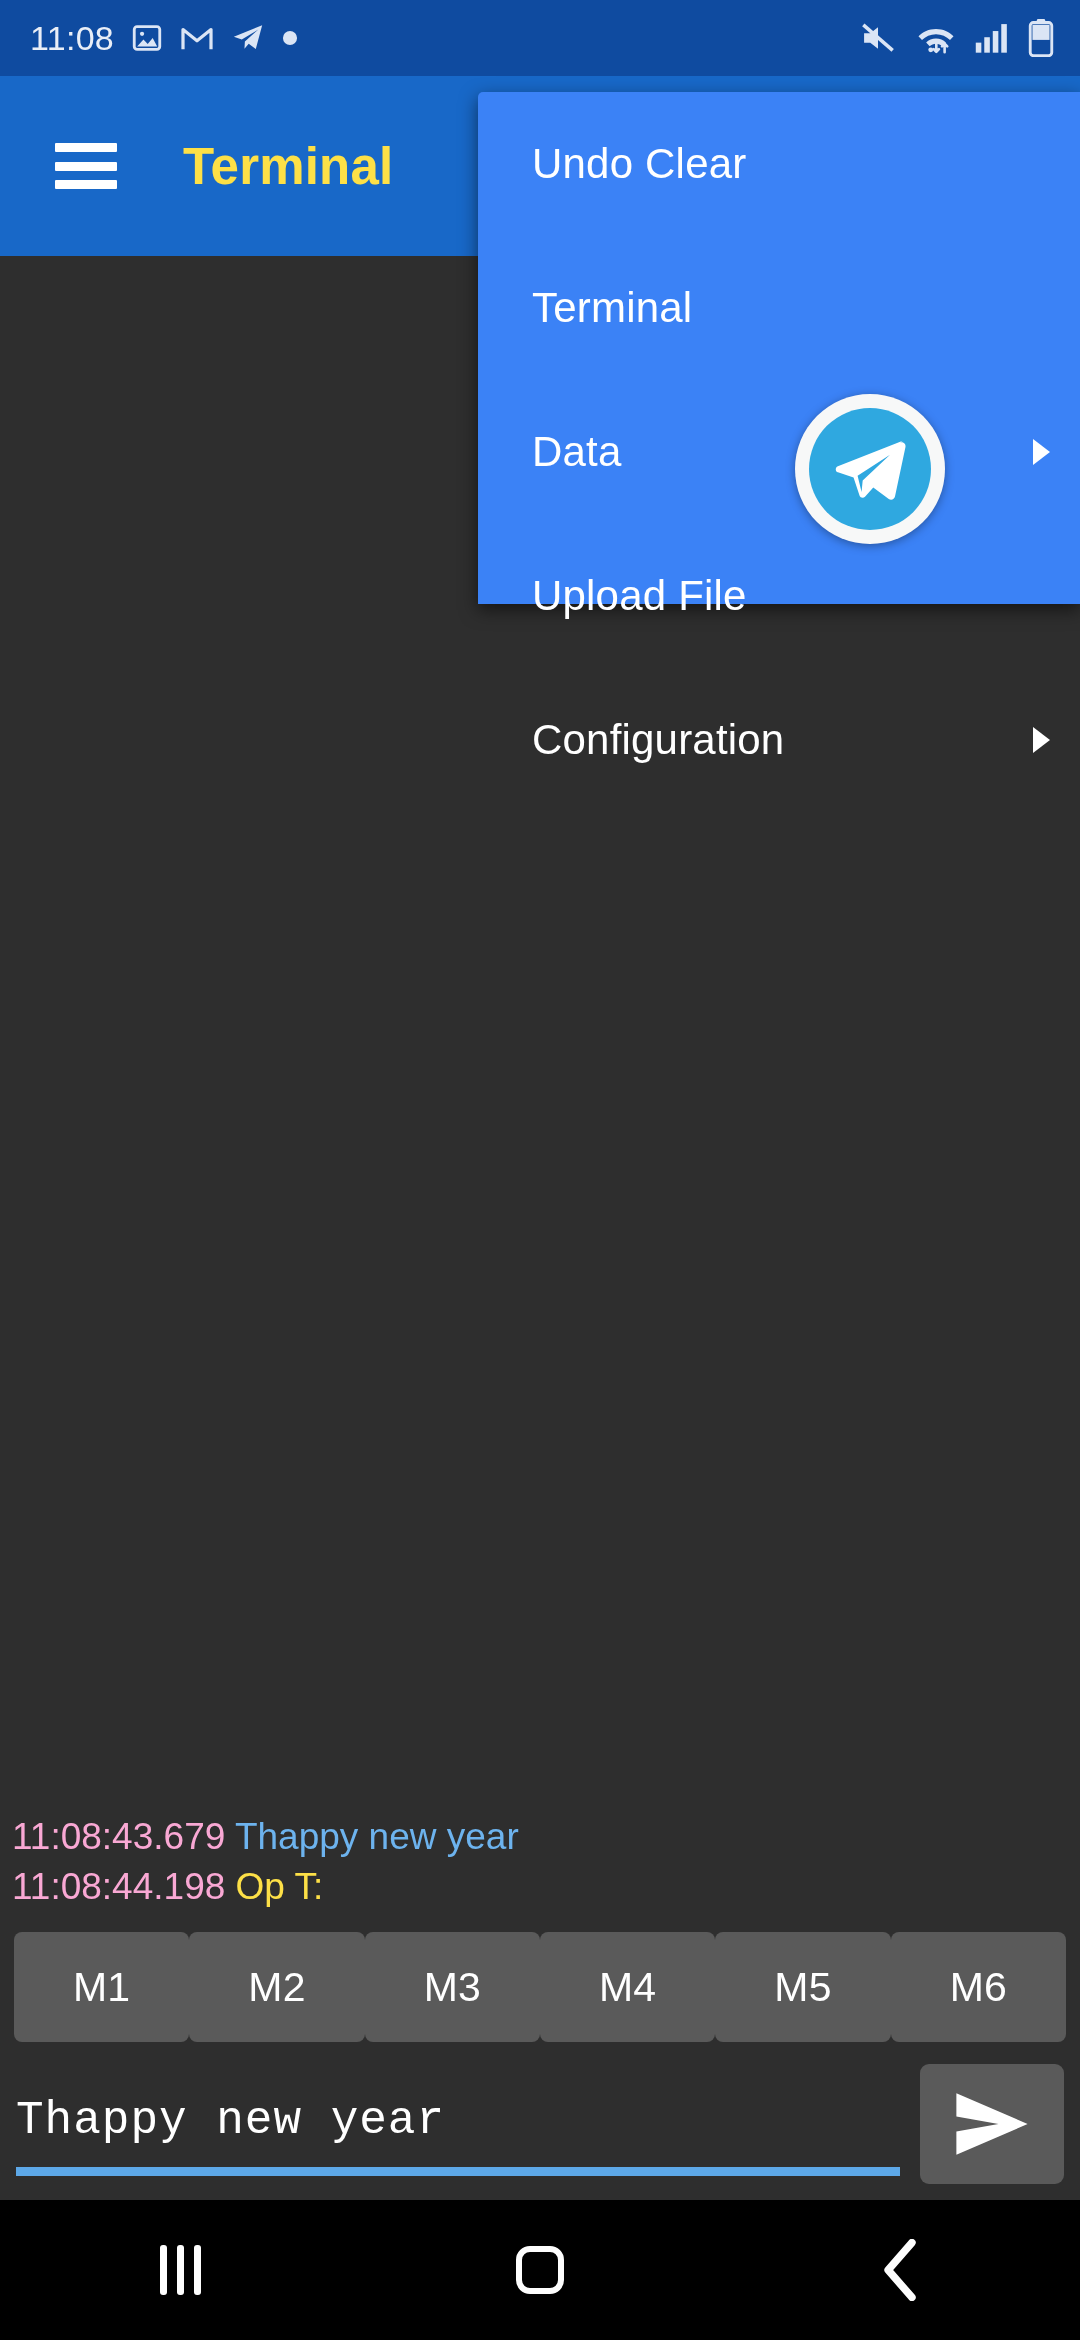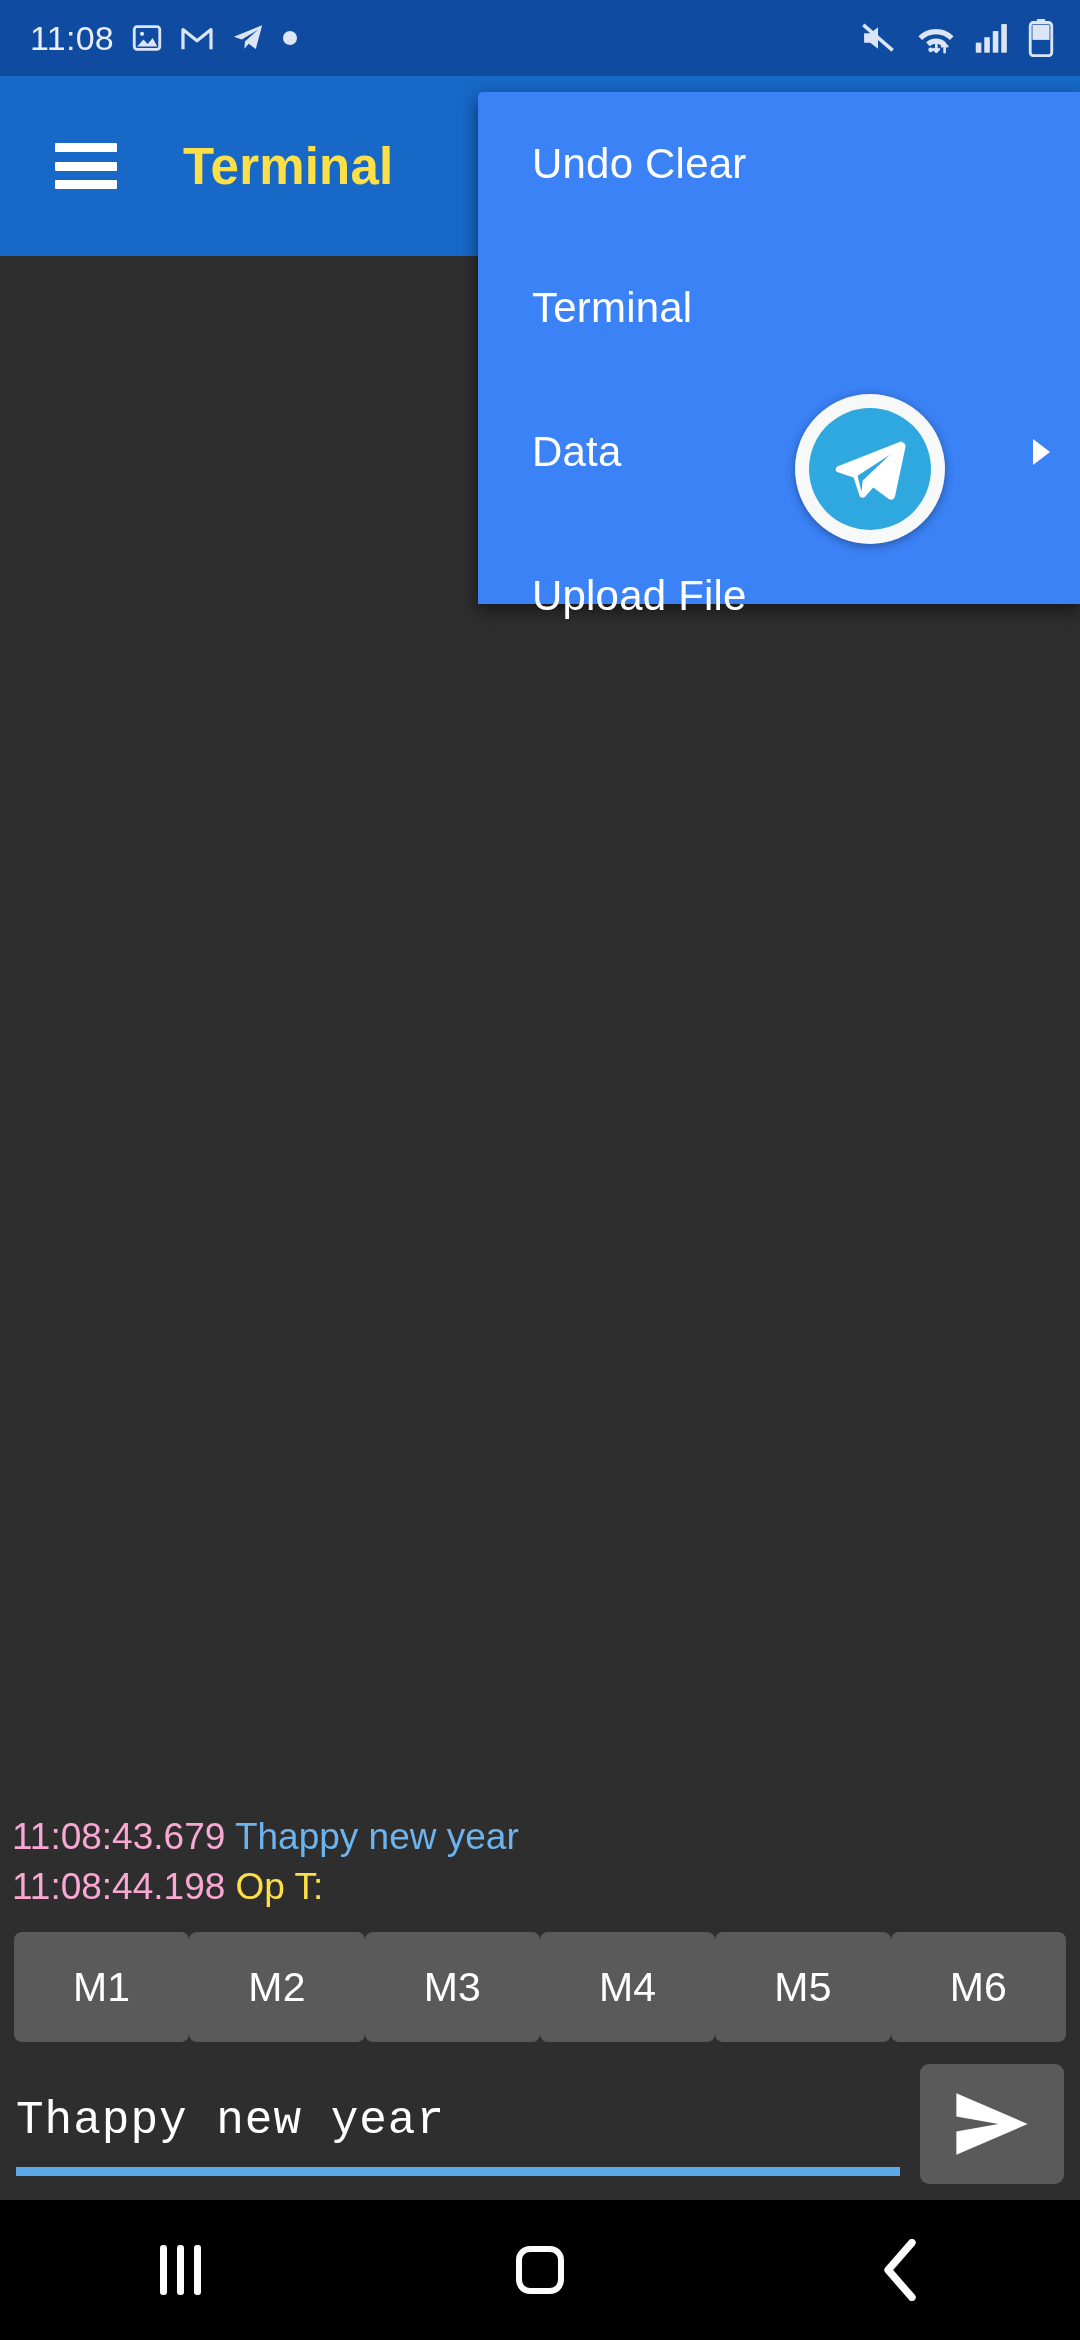--- a/index.html
+++ b/index.html
@@ -320,20 +320,24 @@
       <span class="mi-arrow hidden"></span>
     </div>
     <div class="menu-item" style="top:288px;">
       <span class="mi-label">Data</span>
       <span class="mi-arrow"></span>
     </div>
     <div class="menu-item" style="top:432px;">
       <span class="mi-label">Upload File</span>
       <span class="mi-arrow hidden"></span>
     </div>
+    <div class="menu-item" style="top:576px;">
+      <span class="mi-label">Configuration</span>
+      <span class="mi-arrow"></span>
+    </div>
   </div>
 
   <div class="tg-bubble">
     <div class="tg-inner">
       <svg width="78" height="70" viewBox="0 0 24 22">
         <path d="M22.3 2.1L1.9 10.1c-.9.35-.88 1.62.03 1.93l4.9 1.66 1.87 5.64c.25.75 1.2.95 1.73.37l2.6-2.85 4.87 3.57c.73.54 1.77.14 1.95-.75l3.3-15.6c.2-.95-.74-1.73-1.63-1.39zM8.1 13.1L18.3 6.5 9.7 14.6l-.35 3.6-1.25-5.1z" fill="#ffffff"></path>
       </svg>
     </div>
   </div>
 

